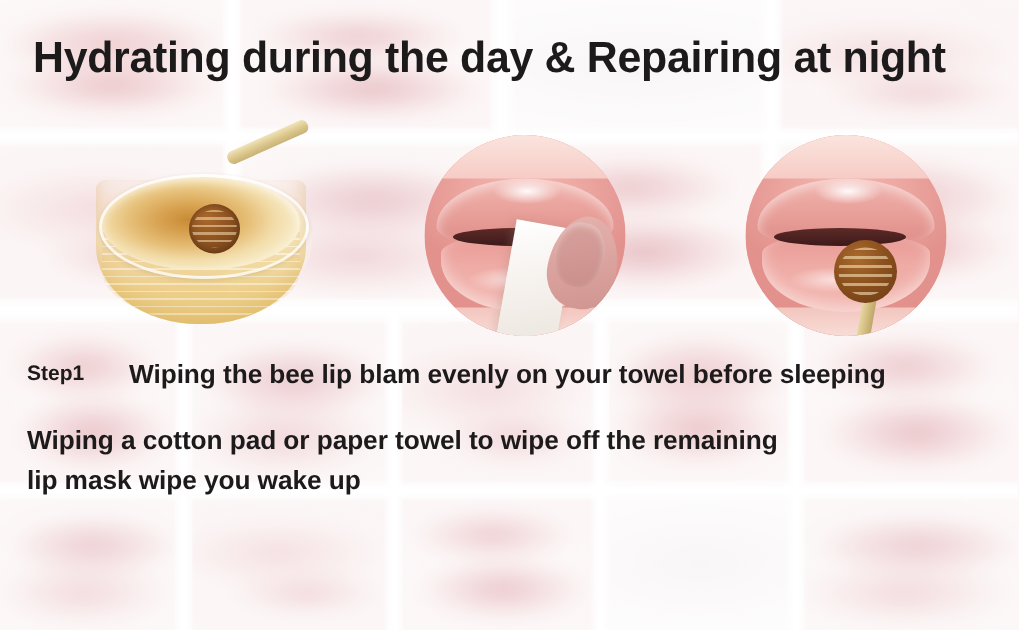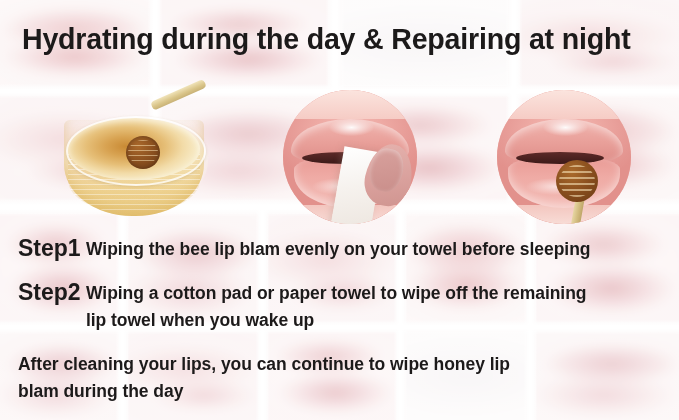--- a/index.html
+++ b/index.html
@@ -194,21 +194,21 @@
     position:absolute;left:16px;top:36px;width:9px;height:46px;
     background:linear-gradient(90deg,#e7d6a4,#d2bc7f 55%,#bfa669);
     border-radius:4px;transform:rotate(10deg);
   }
 
   
   .steps{position:absolute;left:18px;top:236px;width:650px;}
   .step{display:flex;align-items:flex-start;margin-bottom:17px;}
   .step-label{
     flex:0 0 auto;width:68px;
-    font-size:23px;line-height:24px;font-weight:bold;color:#1c1a1a;
+    font-size:14px;line-height:24px;font-weight:bold;color:#1c1a1a;
     white-space:nowrap;
   }
   .step-text{
     flex:1 1 auto;
     font-size:17.5px;line-height:27px;font-weight:bold;color:#1c1a1a;
     letter-spacing:-.05px;
   }
   .step-text .l2{display:block;}
 </style>
 </head>
@@ -342,28 +342,23 @@
   <div class="steps">
 
     <div class="step">
       <div class="step-label">Step1</div>
       <div class="step-text">
         <span class="l1">Wiping the bee lip blam evenly on your towel before sleeping</span>
       </div>
     </div>
 
     <div class="step">
-      <div class="step-label">Step2</div>
       <div class="step-text">
         <span class="l1">Wiping a cotton pad or paper towel to wipe off the remaining</span>
-        <span class="l2">lip towel when you wake up</span>
+        <span class="l2">lip mask wipe you wake up</span>
       </div>
     </div>
 
     <div class="step">
-      <div class="step-text">
-        <span class="l1">After cleaning your lips, you can continue to wipe honey lip</span>
-        <span class="l2">blam during the day</span>
-      </div>
     </div>
 
   </div>
 </div>
 
 </body></html>

